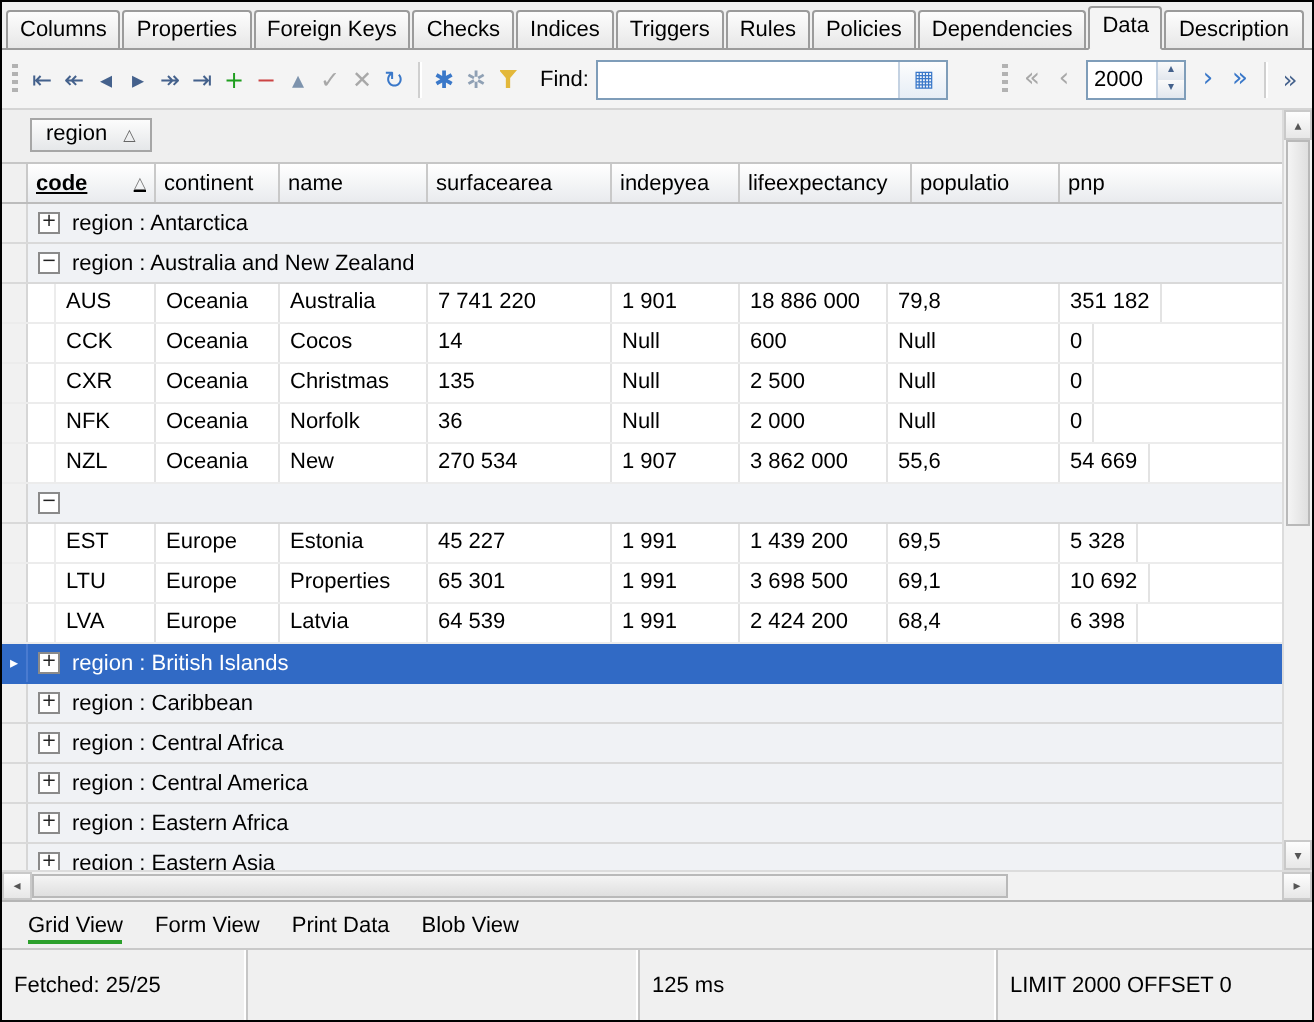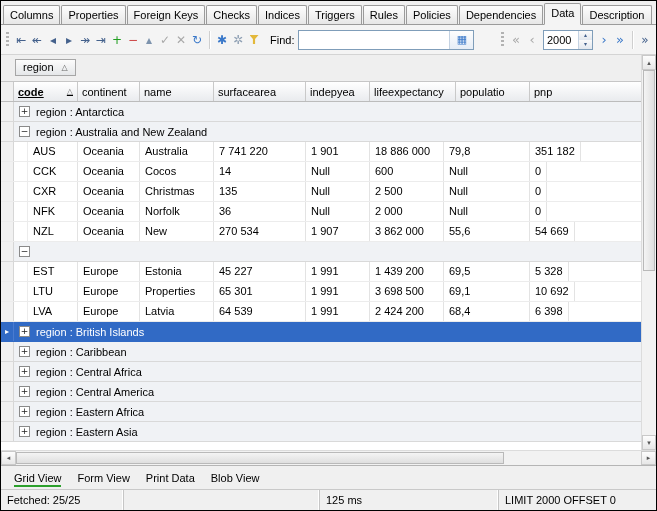--- a/index.html
+++ b/index.html
@@ -90,21 +90,21 @@
   .hscroll{height:15px;flex:none;display:flex;background:#f2f2f2;border-top:1px solid #dcdcdc;}
   .hscroll .sbtn{width:15px;height:100%;}
   .htrack{flex:1;position:relative;}
   .hthumb{position:absolute;left:0;top:1px;bottom:1px;width:78%;
     background:linear-gradient(#f4f4f4,#dfdfdf);border:1px solid #b9b9b9;}
   
   .btabs{height:24px;flex:none;display:flex;align-items:center;background:#f0f0f0;
     border-top:1px solid #b5b5b5;padding-left:5px;}
   .btab{padding:3px 8px;}
   .btab.active .btab-label{border-bottom:2px solid var(--accent-green,#2ca02c);padding-bottom:1px;}
-  .status{height:21px;flex:none;display:flex;align-items:stretch;background:#f0f0f0;
+  .status{height:36px;flex:none;display:flex;align-items:stretch;background:#f0f0f0;
     border-top:1px solid #c9c9c9;}
   .spanel{display:flex;align-items:center;padding:0 6px;border-right:1px solid #c6c6c6;
     box-shadow:inset -1px 0 0 #ffffff;white-space:nowrap;overflow:hidden;}
   .sp0{width:123px}.sp1{width:196px}.sp2{width:179px}.sp3{flex:1;border-right:none;box-shadow:none;}
 </style>
 </head>
 <body>
 
 <div class="window">
 

